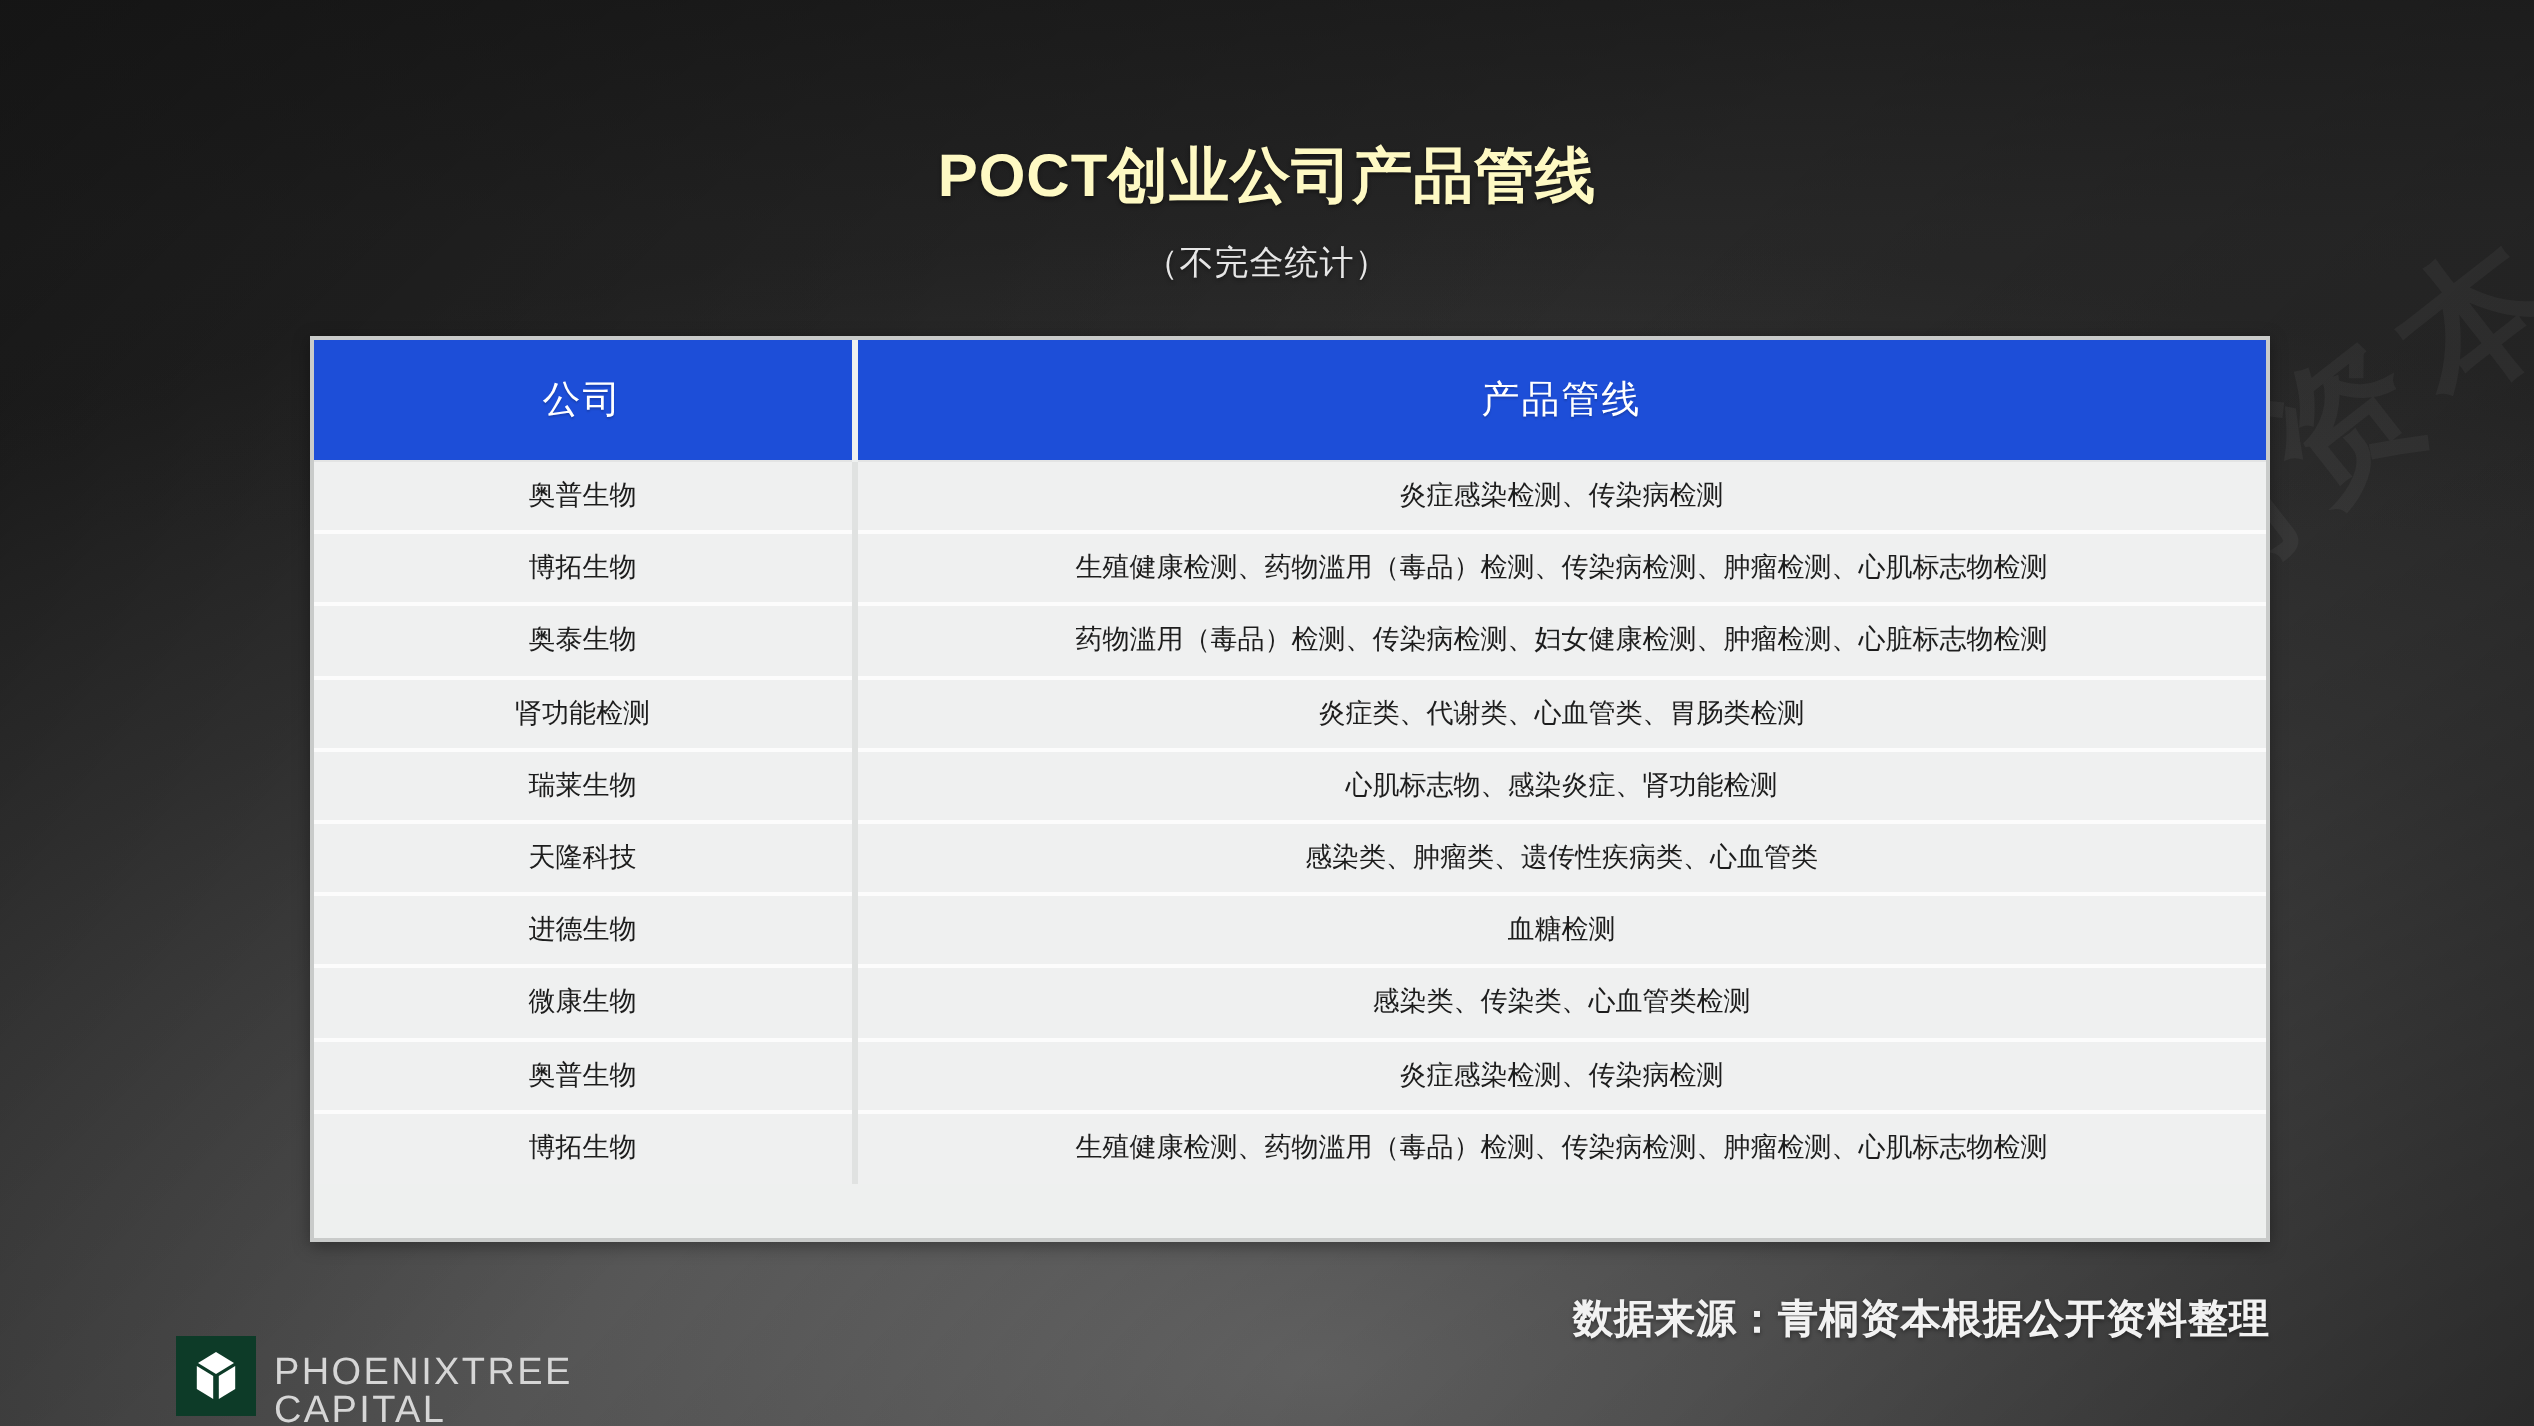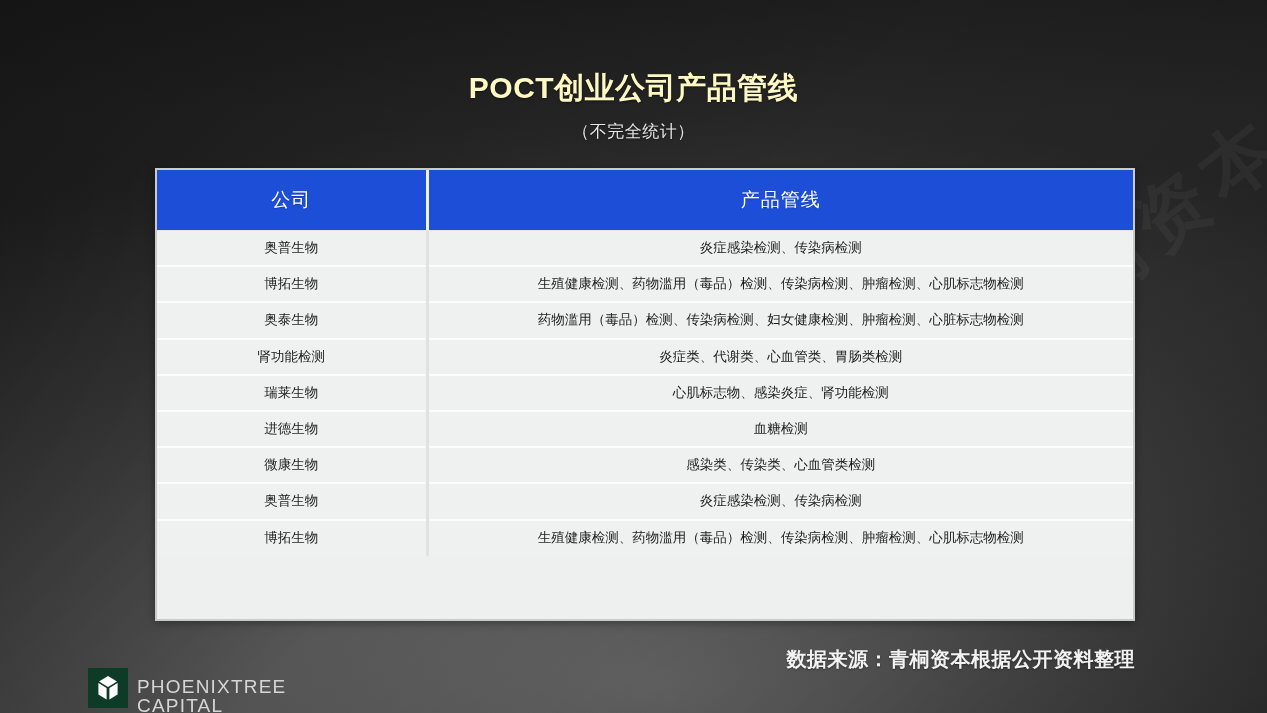--- a/index.html
+++ b/index.html
@@ -202,20 +202,24 @@
           <td class="col-company">奥泰生物</td>
           <td class="col-pipeline">药物滥用（毒品）检测、传染病检测、妇女健康检测、肿瘤检测、心脏标志物检测</td>
         </tr>
         <tr>
           <td class="col-company">肾功能检测</td>
           <td class="col-pipeline">炎症类、代谢类、心血管类、胃肠类检测</td>
         </tr>
         <tr>
           <td class="col-company">瑞莱生物</td>
           <td class="col-pipeline">心肌标志物、感染炎症、肾功能检测</td>
+        </tr>
+        <tr>
+          <td class="col-company">天隆科技</td>
+          <td class="col-pipeline">感染类、肿瘤类、遗传性疾病类、心血管类</td>
         </tr>
         <tr>
           <td class="col-company">进德生物</td>
           <td class="col-pipeline">血糖检测</td>
         </tr>
         <tr>
           <td class="col-company">微康生物</td>
           <td class="col-pipeline">感染类、传染类、心血管类检测</td>
         </tr>
         <tr>

